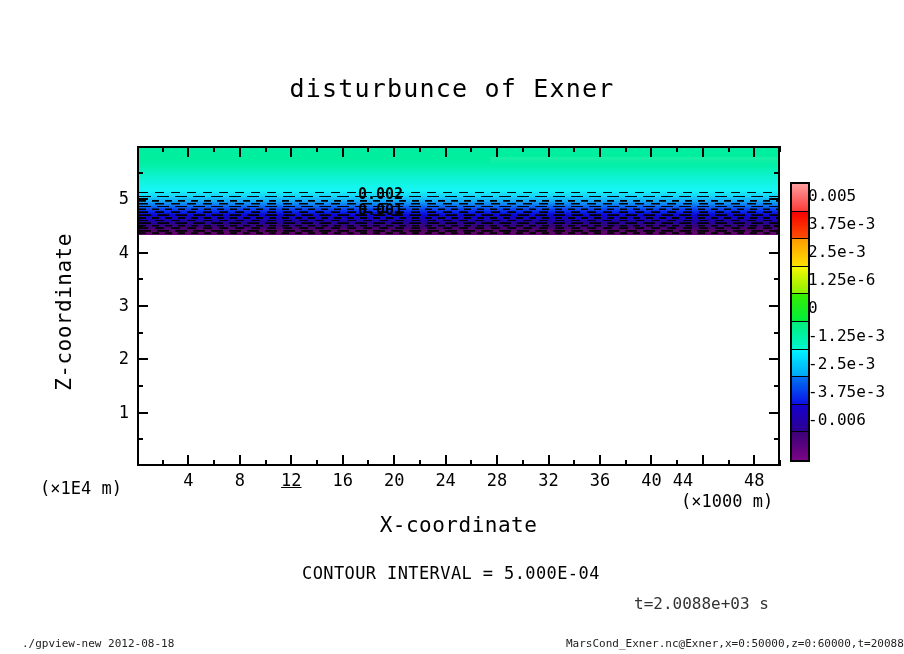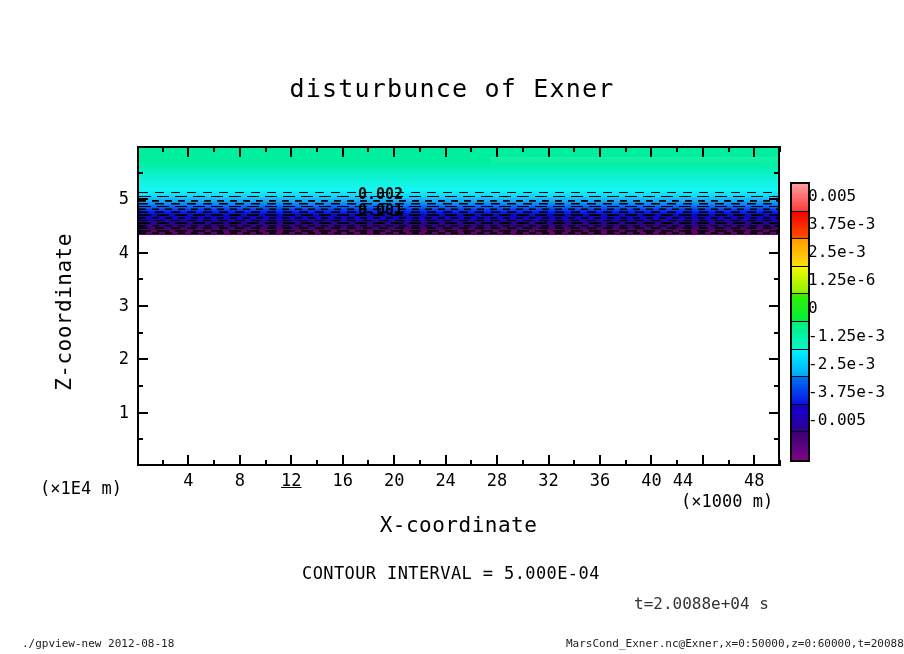--- a/index.html
+++ b/index.html
@@ -242,19 +242,19 @@
   </div>
 <div class="abs" id="cbar-labels">
     <div class="clab" style="top: 186px;">0.005</div>
     <div class="clab" style="top: 214px;">3.75e-3</div>
     <div class="clab" style="top: 242px; text-align: right;">2.5e-3</div>
     <div class="clab" style="top: 270px;">1.25e-6</div>
     <div class="clab" style="top: 298px;">0</div>
     <div class="clab" style="top: 326px;">-1.25e-3</div>
     <div class="clab" style="top: 354px;">-2.5e-3</div>
     <div class="clab" style="top: 382px;">-3.75e-3</div>
-    <div class="clab" style="top: 410px;">-0.005</div>
+    <div class="clab" style="top: 410px;">-0.006</div>
   </div>
 
 <div class="abs" id="cinterval">CONTOUR INTERVAL = 5.000E-04</div>
-<div class="abs" id="tstamp">t=2.0088e+04 s</div>
+<div class="abs" id="tstamp">t=2.0088e+03 s</div>
 <div class="abs" id="foot-left">./gpview-new  2012-08-18</div>
 <div class="abs" id="foot-right">MarsCond_Exner.nc@Exner,x=0:50000,z=0:60000,t=2008800</div>
 
 </body></html>

